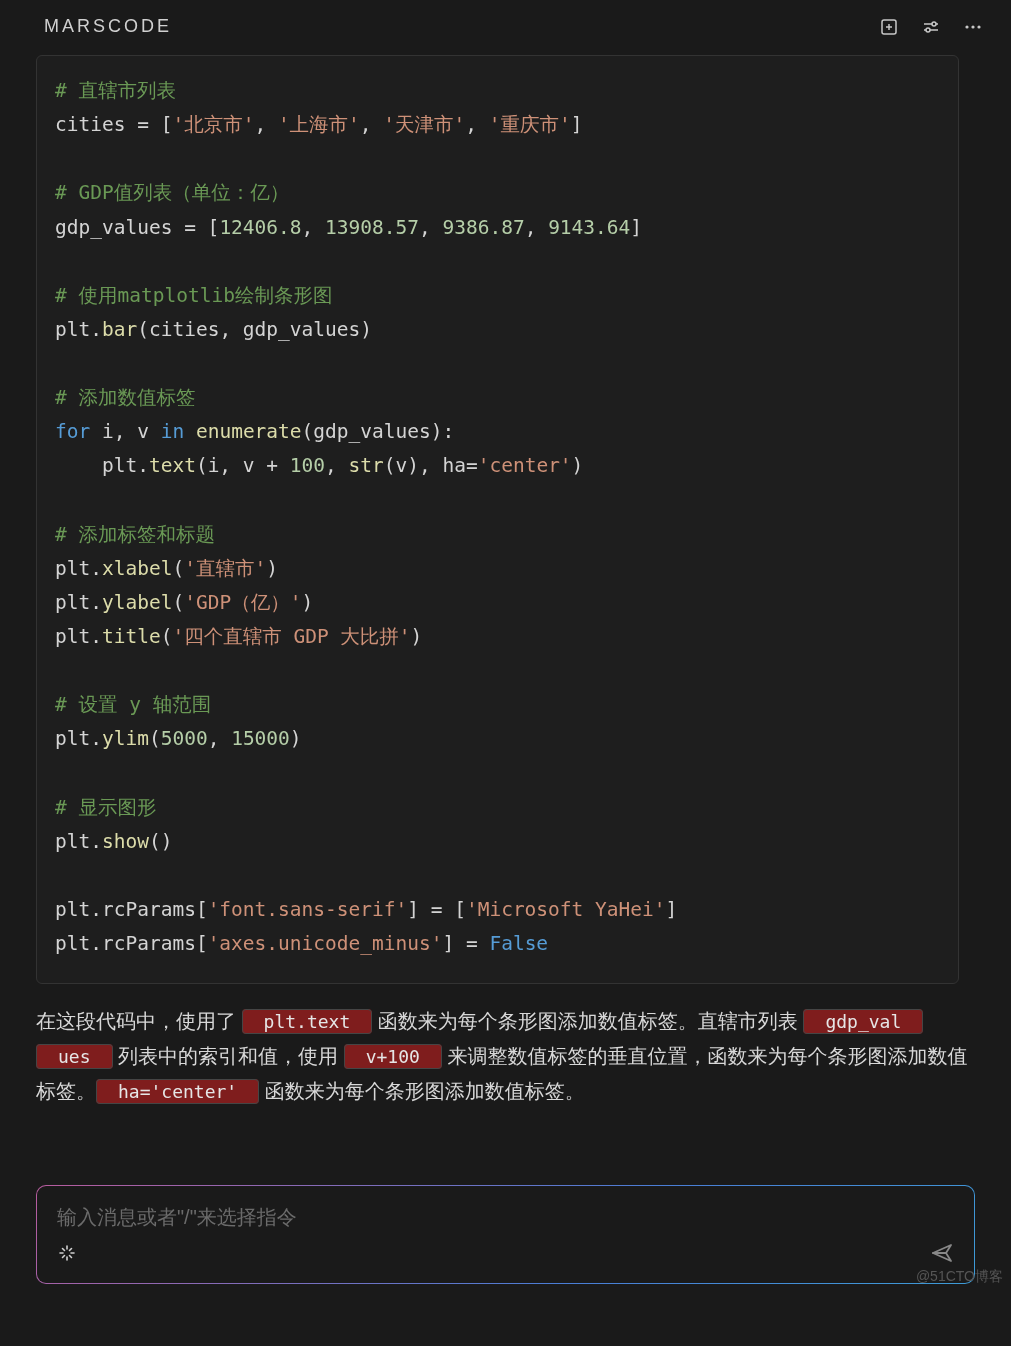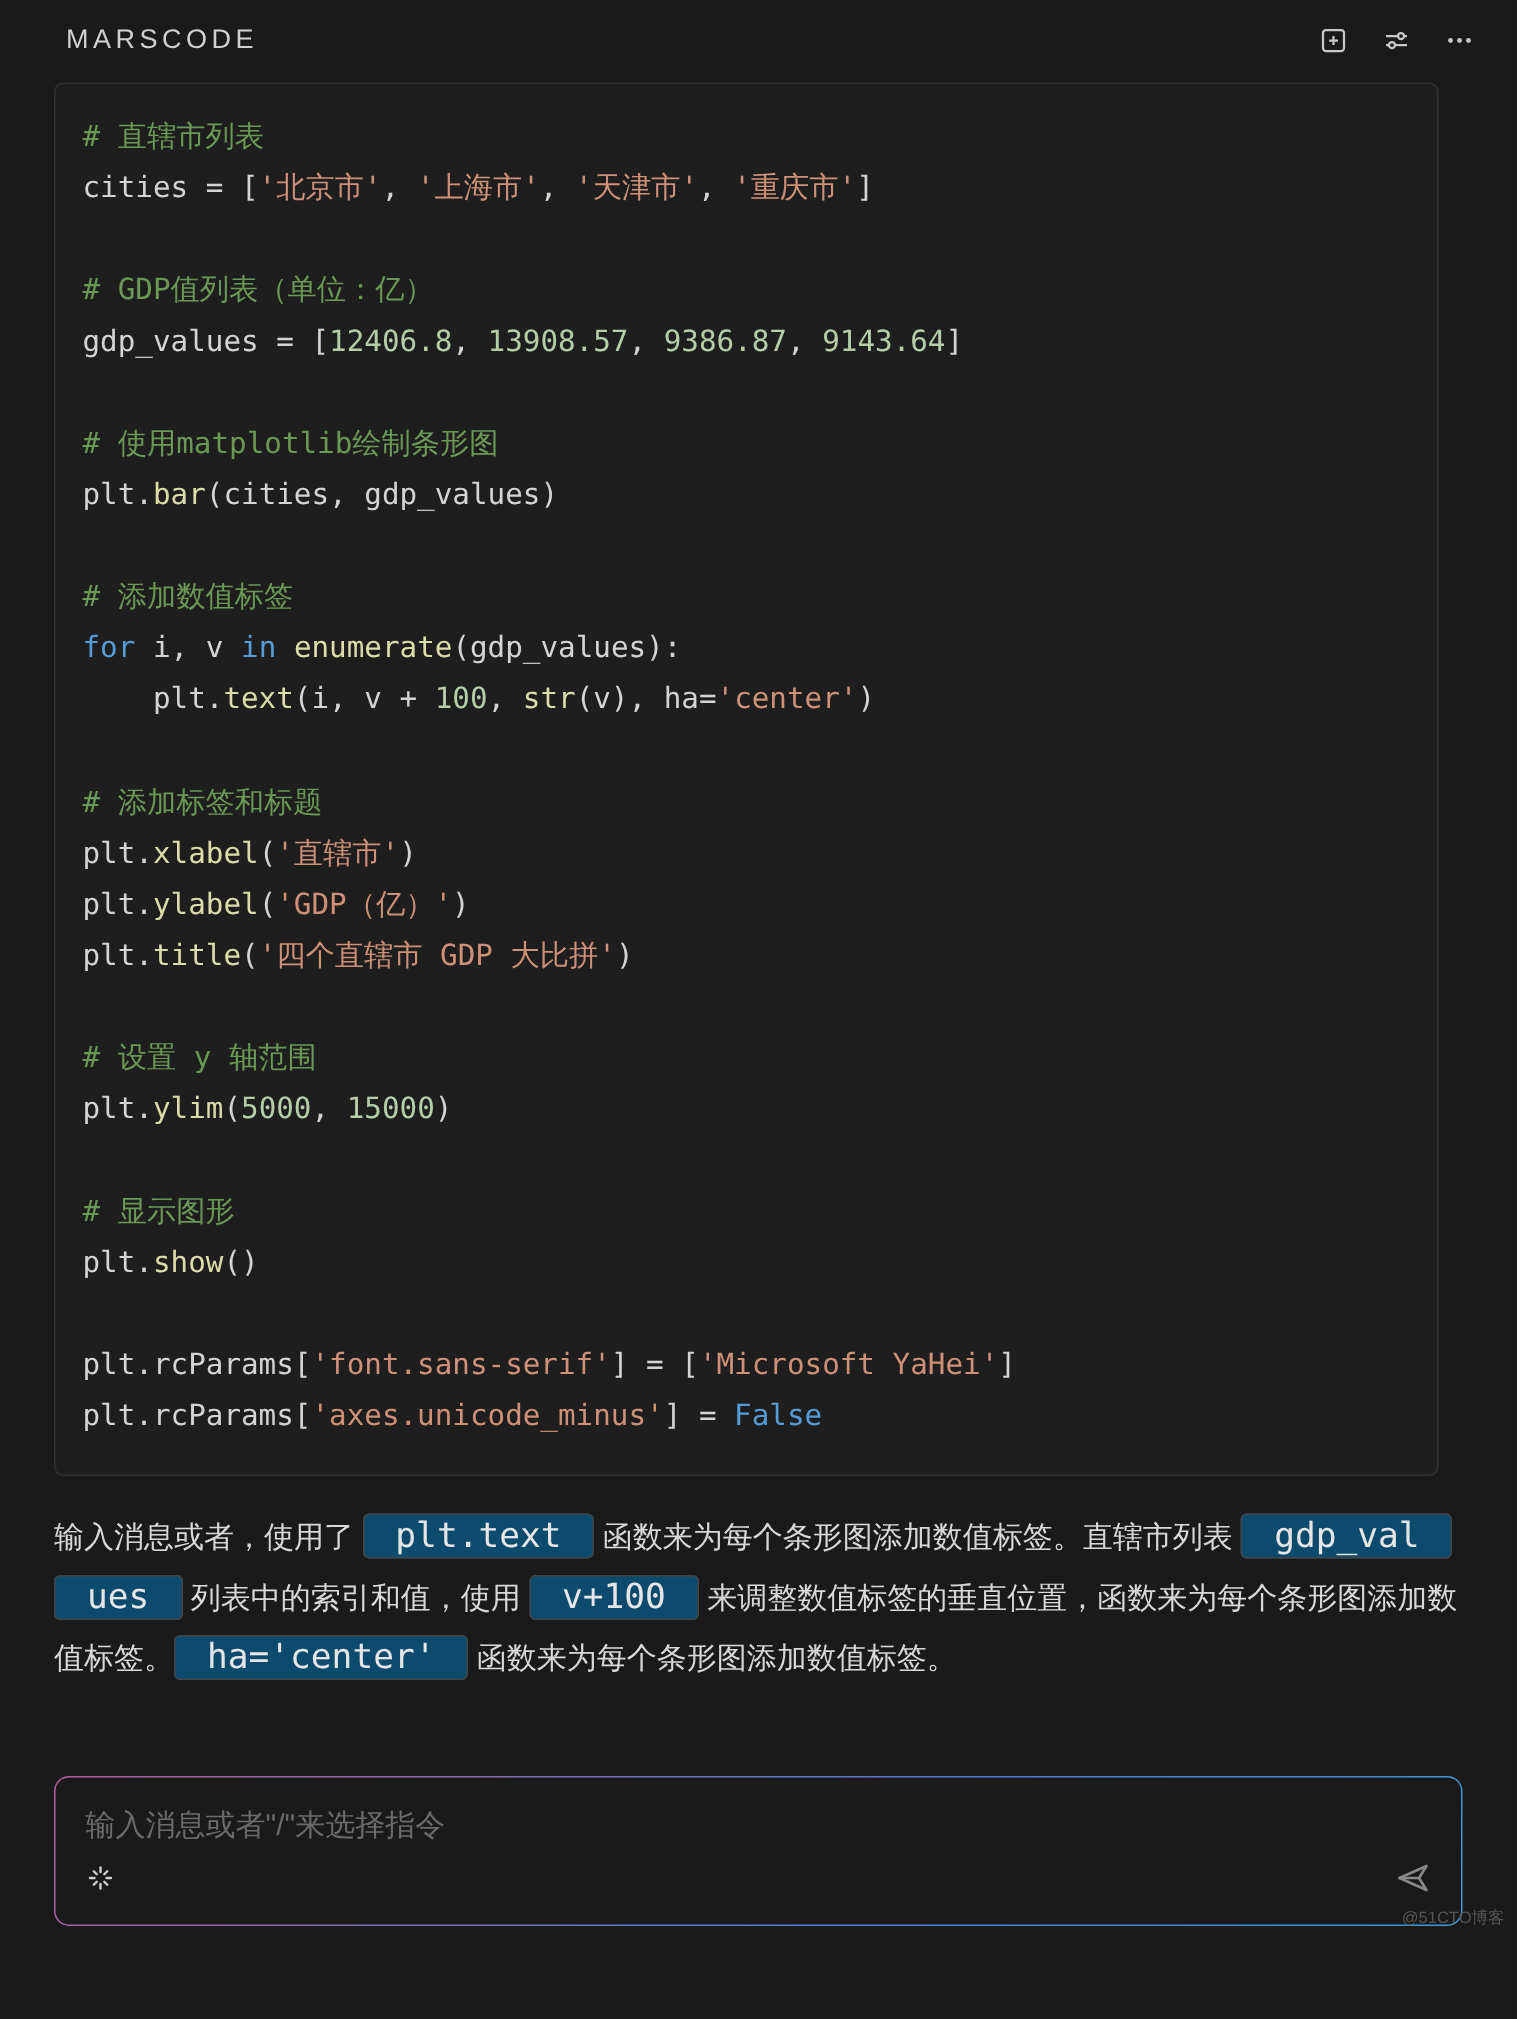--- a/index.html
+++ b/index.html
@@ -45,25 +45,25 @@
   .fn { color: #dcdcaa; }
   .bl { color: #569cd6; }
   .explain {
     margin: 0 36px;
     font-size: 20px;
     line-height: 1.75;
     color: #d8d8d8;
   }
   .code-chip {
     font-family: "SF Mono", Menlo, Consolas, monospace;
-    background: #0c4a6e;
+    background: #7f1d1d;
     border: 1px solid #454545;
     border-radius: 4px;
     padding: 1px 21px;
-    font-size: 23px;
+    font-size: 18px;
     color: #e6e6e6;
     white-space: nowrap;
   }
   .input-box {
     position: absolute;
     left: 36px;
     right: 36px;
     bottom: 62px;
     border-radius: 10px;
     padding: 1px;
@@ -73,21 +73,21 @@
     background: #1a1a1a;
     border-radius: 9px;
     padding: 18px 20px 14px 20px;
   }
   .placeholder { color: #6b6b6b; font-size: 20px; }
   .input-row2 { display:flex; justify-content:space-between; align-items:center; margin-top:10px; }
   .sparkle { color:#d0d0d0; font-size:20px; }
   .send { color:#888; }
   .watermark {
     position:absolute; right:8px; bottom:60px;
-    font-size:11px; color:#555;
+    font-size:14px; color:#555;
   }
 </style>
 </head>
 <body>
 
 <div class="header">
   <div class="title">MARSCODE</div>
   <div class="header-actions">
     <div class="icon-btn">
       <svg width="20" height="20" viewBox="0 0 20 20" fill="none" stroke="currentColor" stroke-width="1.5">
@@ -133,21 +133,21 @@
 <span class="cm"># 设置 y 轴范围</span>
 <span>plt.</span><span class="fn">ylim</span><span>(</span><span class="nm">5000</span><span>, </span><span class="nm">15000</span><span>)</span>
 
 <span class="cm"># 显示图形</span>
 <span>plt.</span><span class="fn">show</span><span>()</span>
 
 <span>plt.rcParams[</span><span class="st">'font.sans-serif'</span><span>] = [</span><span class="st">'Microsoft YaHei'</span><span>]</span>
 <span>plt.rcParams[</span><span class="st">'axes.unicode_minus'</span><span>] = </span><span class="bl">False</span></div>
 
 <div class="explain">
-  <span>输入消息或者，使用了 </span><span class="code-chip">plt.text</span><span> 函数来为每个条形图添加数值标签。直辖市列表 </span><span class="code-chip"><span>gdp_val</span></span><br><span class="code-chip">ues</span><span> 列表中的索引和值，使用 </span><span class="code-chip">v+100</span><span> 来调整数值标签的垂直位置，函数来为每个条形图添加数值标签。</span><span class="code-chip">ha='center'</span><span> 函数来为每个条形图添加数值标签。</span>
+  <span>在这段代码中，使用了 </span><span class="code-chip">plt.text</span><span> 函数来为每个条形图添加数值标签。直辖市列表 </span><span class="code-chip"><span>gdp_val</span></span><br><span class="code-chip">ues</span><span> 列表中的索引和值，使用 </span><span class="code-chip">v+100</span><span> 来调整数值标签的垂直位置，函数来为每个条形图添加数值标签。</span><span class="code-chip">ha='center'</span><span> 函数来为每个条形图添加数值标签。</span>
 </div>
 
 <div class="input-box">
   <div class="input-inner">
     <div class="placeholder">输入消息或者"/"来选择指令</div>
     <div class="input-row2">
       <div class="sparkle">
         <svg width="20" height="20" viewBox="0 0 20 20" fill="none" stroke="#d0d0d0" stroke-width="1.6" stroke-linecap="round">
             <path d="M10 3v3M10 14v3M3 10h3M14 10h3M5.5 5.5l2 2M12.5 12.5l2 2M14.5 5.5l-2 2M7.5 12.5l-2 2"></path>
           </svg>

